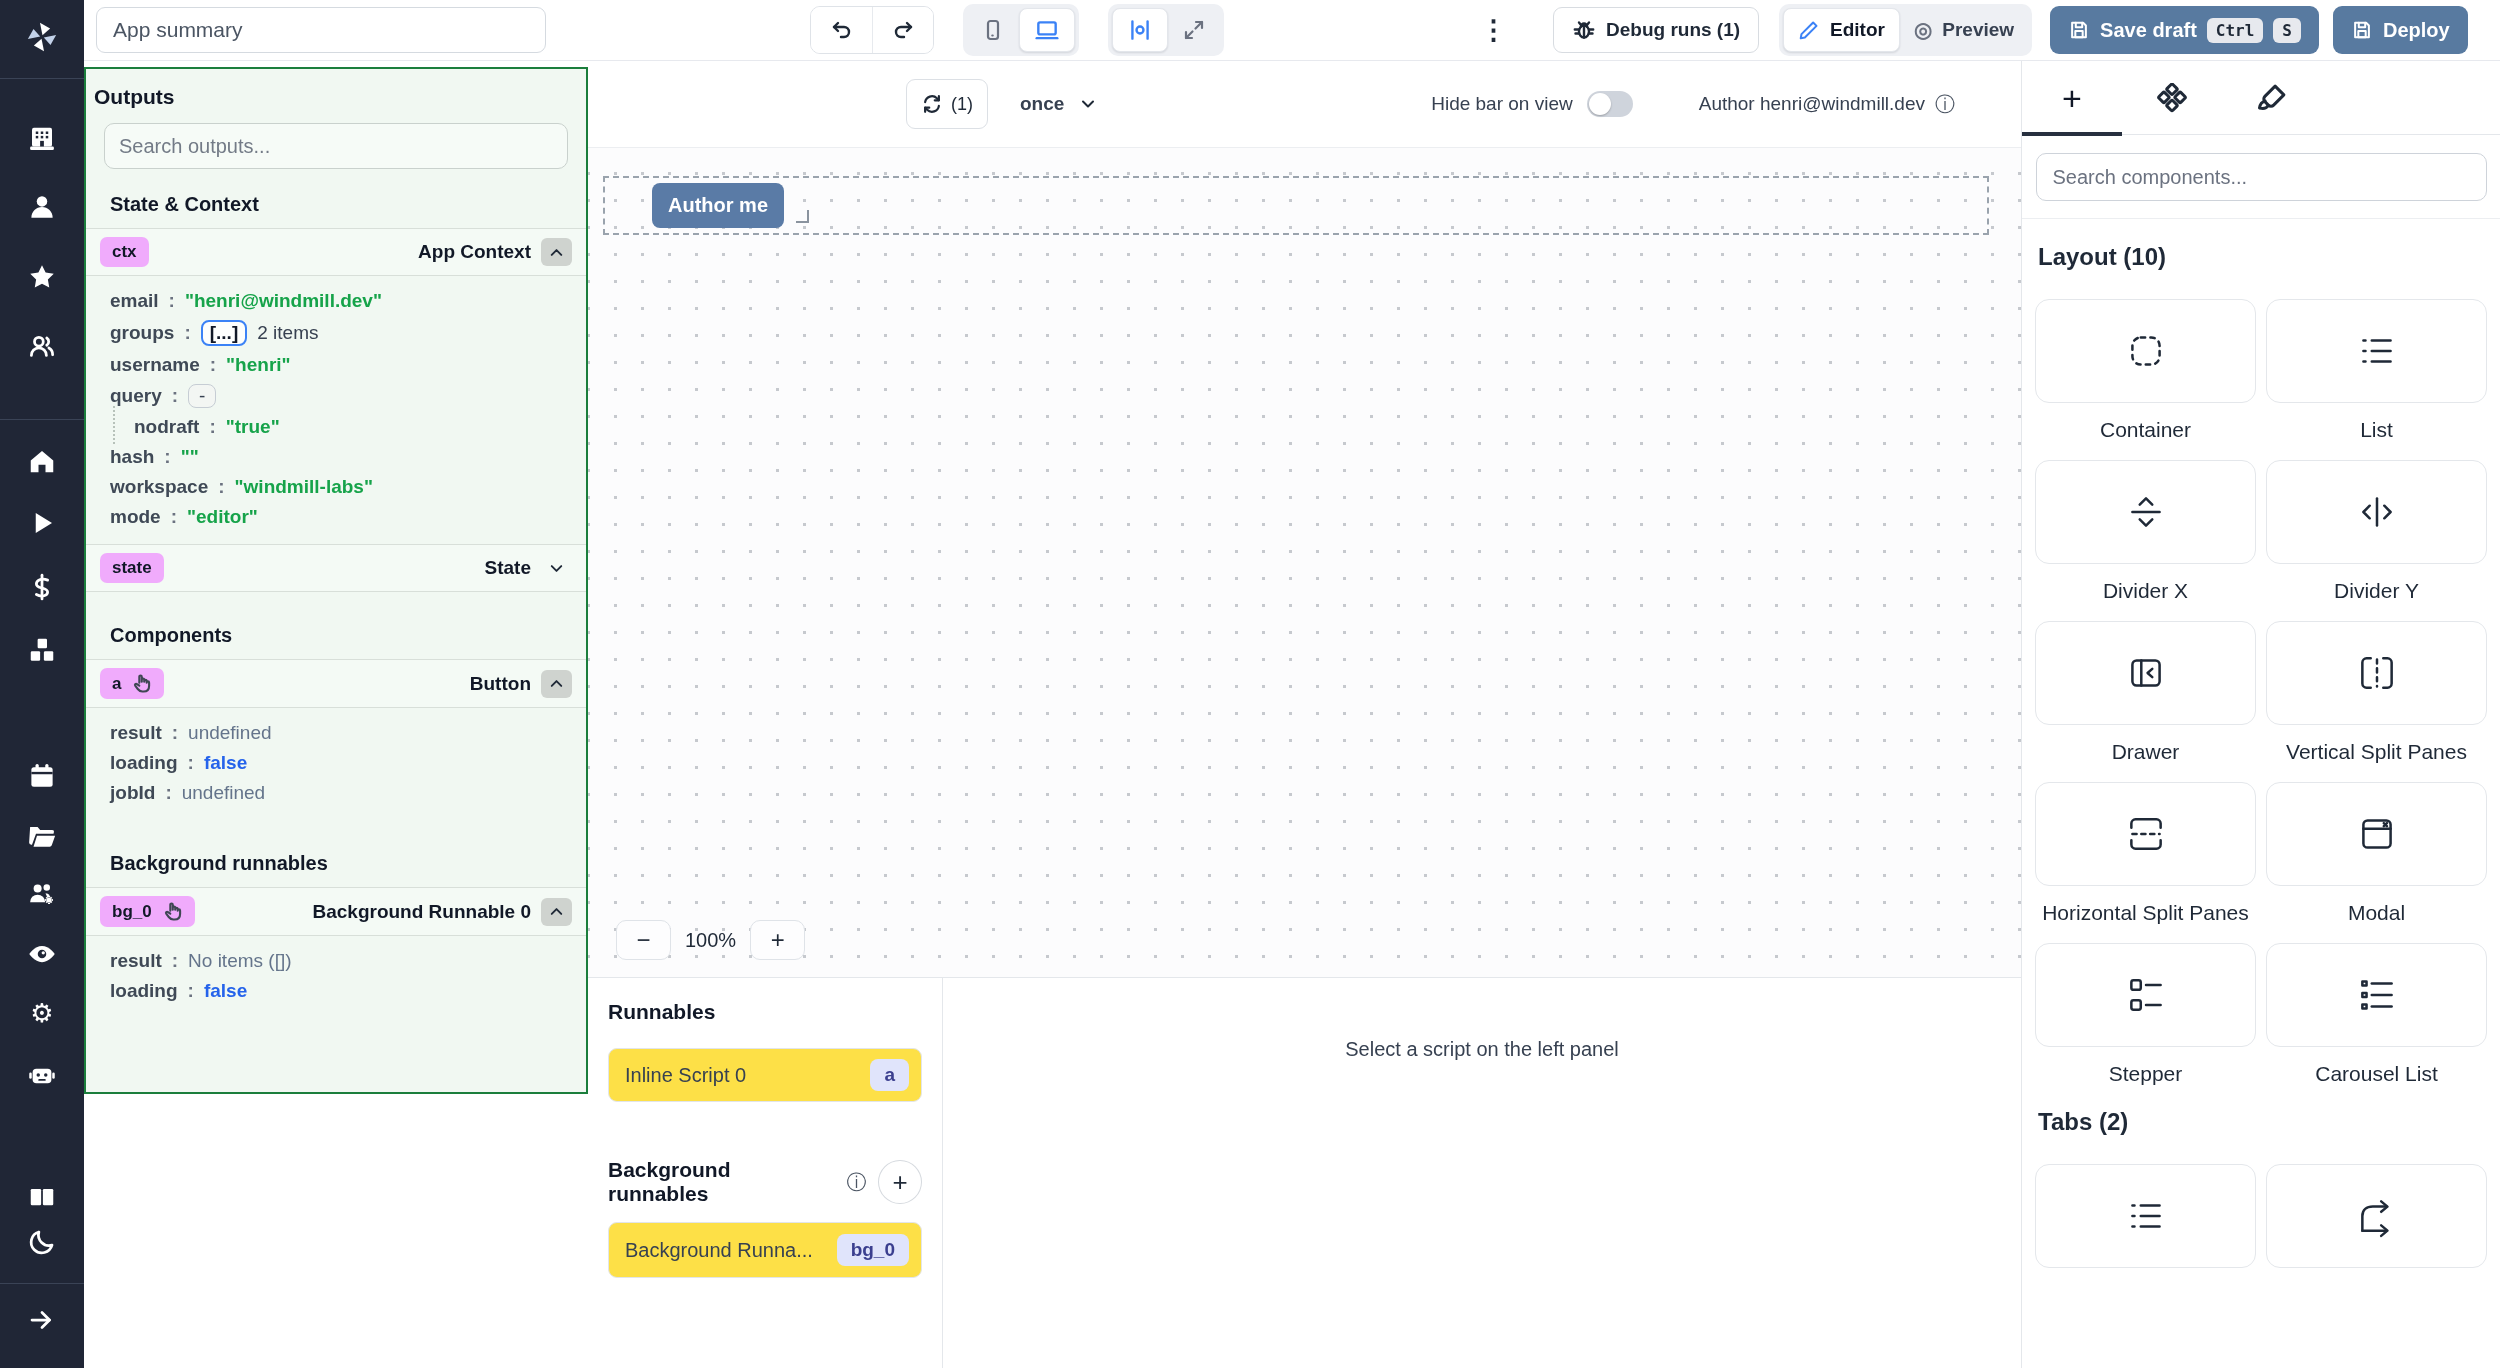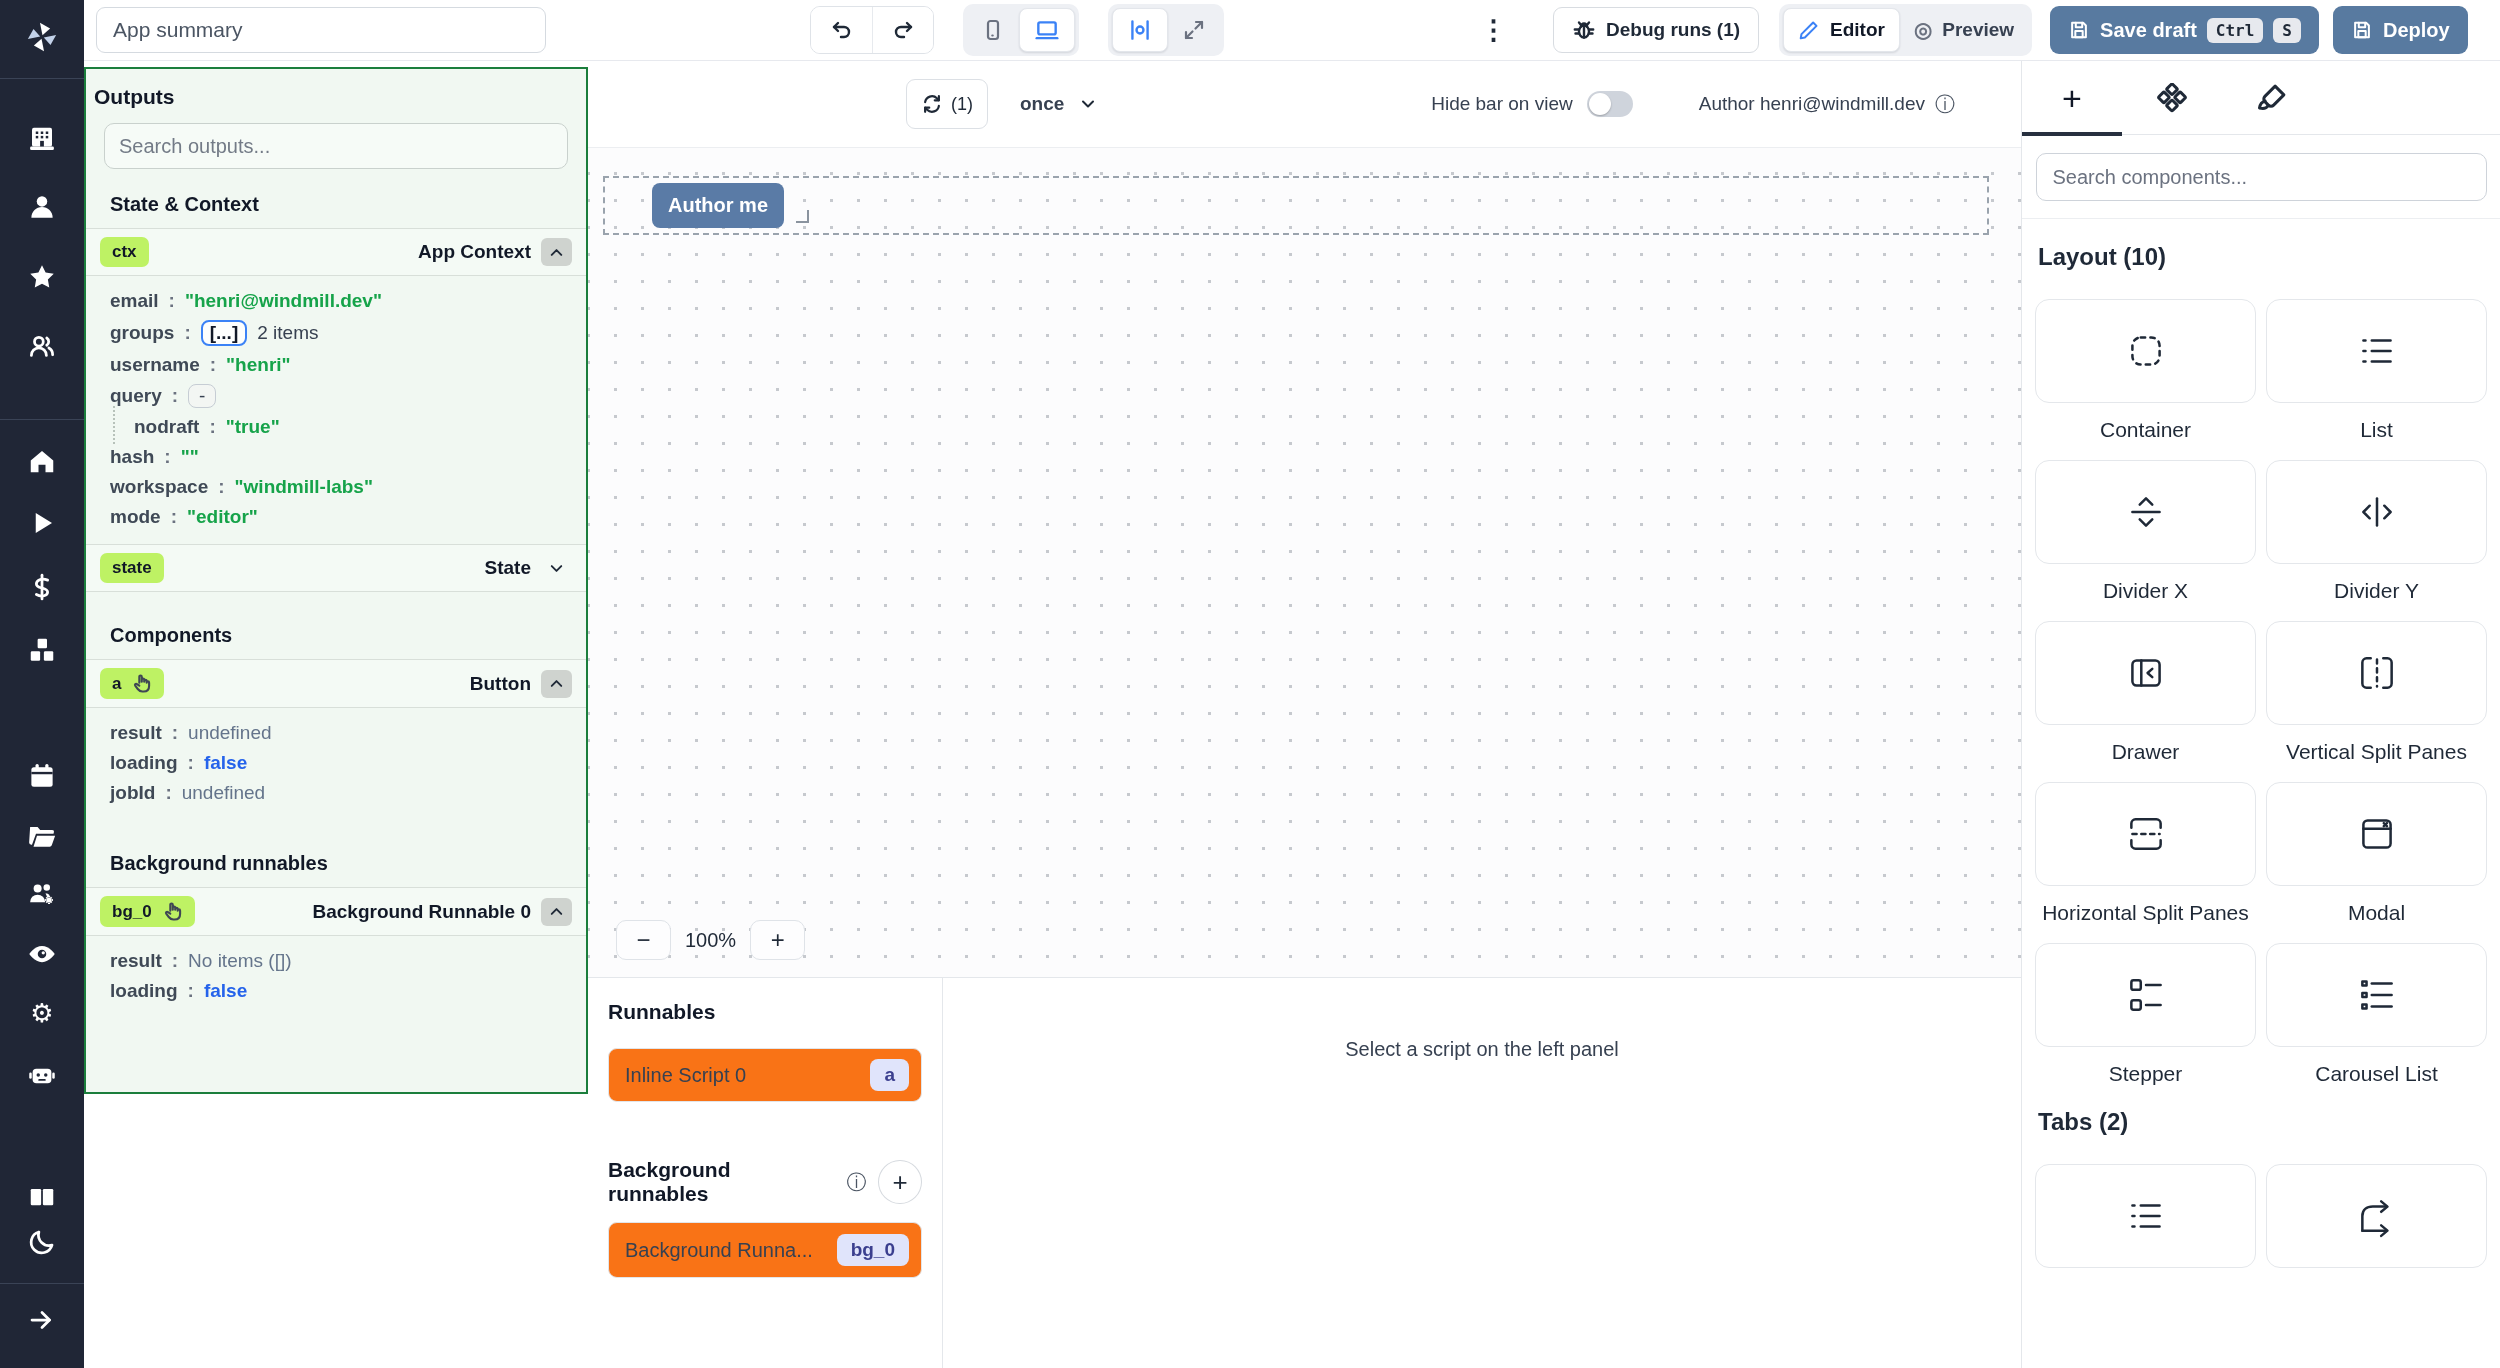--- a/index.html
+++ b/index.html
@@ -38,21 +38,21 @@
   
   .outputs { position:absolute; left:84px; top:67px; width:504px; height:1027px; background:#f1f8f2;
     border:2px solid #1b7e3c; z-index:3; overflow:hidden; }
   .op-title { padding:16px 8px 6px; font-size:21px; font-weight:bold; color:#111827; }
   .op-search { display:block; width:464px; margin:8px auto 14px; height:46px; border:1px solid #c9d1cd; border-radius:10px;
     background:#f6fbf7; padding:0 14px; font-size:20px; color:#374151; outline:none; font-family:"Liberation Sans",sans-serif; }
   .op-search::placeholder, .summary-input::placeholder { color:#737b87; }
   .op-sect { padding:10px 24px 12px; font-size:20px; font-weight:bold; color:#111827; }
   .op-entry { border-top:1px solid #d8dfd9; border-bottom:1px solid #d8dfd9; background:rgba(255,255,255,.25);
     padding:8px 14px; display:flex; align-items:center; justify-content:space-between; }
-  .op-badge { background:#bef264; border-radius:7px; padding:5px 12px; font-size:17px; font-weight:bold;
+  .op-badge { background:#f0abfc; border-radius:7px; padding:5px 12px; font-size:17px; font-weight:bold;
     color:#111827; display:flex; align-items:center; gap:10px; cursor:pointer; }
   .op-badge svg { width:21px; height:21px; }
   .op-type { display:flex; align-items:center; gap:10px; font-size:19px; font-weight:bold; color:#111827; }
   .chev-box { width:31px; height:28px; background:#cfd3cf; border-radius:6px; display:flex;
     align-items:center; justify-content:center; cursor:pointer; }
   .chev-plain { width:31px; height:28px; display:flex; align-items:center; justify-content:center; cursor:pointer; }
   .op-fields { padding:10px 0 12px; }
   .op-field { display:flex; align-items:center; gap:10px; padding:4px 10px 4px 24px; font-size:19px; position:relative; }
   .op-field .k { color:#3f4956; font-weight:bold; }
   .op-field .colon { color:#6b7280; font-weight:bold; }
@@ -93,21 +93,21 @@
   .zoom-ctrl { position:absolute; left:28px; top:772px; display:flex; align-items:center; gap:14px; }
   .zbtn { width:55px; height:40px; background:#fdfdfe; border:1px solid #dfe3e8; border-radius:10px; font-size:24px;
     color:#1f2937; display:flex; align-items:center; justify-content:center; cursor:pointer; line-height:1; }
   .zval { font-size:20px; color:#1f2937; }
 
   
   .bottom { position:absolute; left:588px; top:977px; width:1433px; height:391px; background:#fff;
     border-top:1px solid #e4e7eb; display:flex; }
   .bp-left { width:355px; border-right:1px solid #e4e7eb; padding:22px 20px 0; }
   .bp-title { font-size:21px; font-weight:bold; color:#111827; }
-  .run-item { margin-top:24px; height:54px; border:1px solid #e2e5e9; border-radius:9px; background:#f97316;
+  .run-item { margin-top:24px; height:54px; border:1px solid #e2e5e9; border-radius:9px; background:#fde047;
     display:flex; align-items:center; justify-content:space-between; padding:0 12px 0 16px; cursor:pointer; }
   .run-label { font-size:20px; color:#374151; white-space:nowrap; overflow:hidden; }
   .run-badge { background:#e0e4fb; color:#3b3f8f; font-weight:bold; font-size:19px; border-radius:8px; padding:5px 14px; }
   .bg-head { margin-top:56px; display:flex; align-items:center; gap:12px; }
   .plus-circle { margin-left:auto; width:44px; height:44px; border:1px solid #d6dadf; border-radius:50%;
     background:#fff; display:flex; align-items:center; justify-content:center; font-size:26px; color:#1f2937; cursor:pointer; line-height:1; }
   .bp-right { flex:1; display:flex; justify-content:center; padding-top:60px; }
   .hint { font-size:20px; color:#374151; }
 
   

